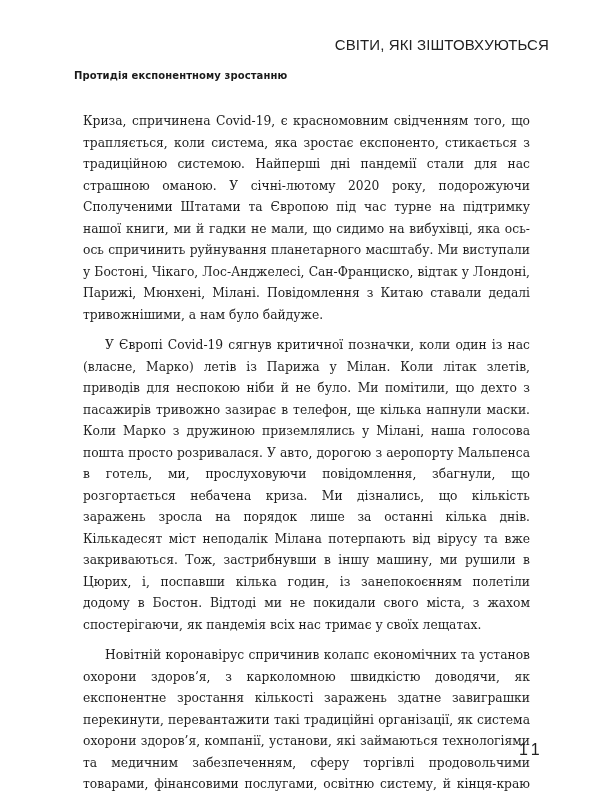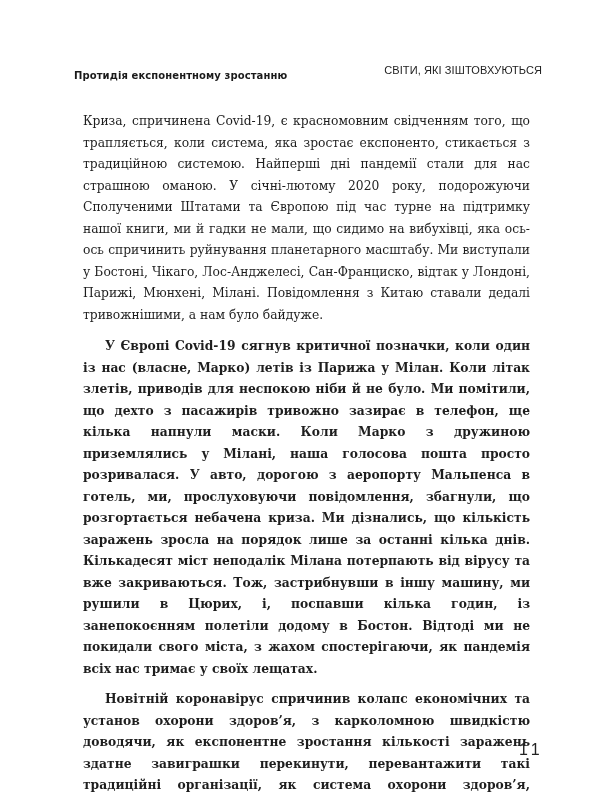--- a/index.html
+++ b/index.html
@@ -1,37 +1,37 @@
 <!DOCTYPE html>
 <html><head>
   <meta charset="utf-8">
   <style>
     html, body { margin: 0; padding: 0; }
     body {
       width: 600px; height: 794px; background: #ffffff; position: relative;
       overflow: hidden; color: #1a1a1a;
     }
     .running-head {
-      position: absolute; top: 36px; right: 58px;
-      font-family: "Liberation Sans", sans-serif; font-size: 11px;
-      letter-spacing: 0.1px; color: #222; margin-top: 28px;
+      position: absolute; top: 36px; right: 51px;
+      font-family: "Liberation Sans", sans-serif; font-size: 15px;
+      letter-spacing: 0.1px; color: #222;
     }
     .heading {
       position: absolute; top: 70px; left: 74px;
       font-family: "DejaVu Sans", sans-serif; font-weight: bold; font-size: 10px;
       color: #1a1a1a; letter-spacing: 0.1px;
     }
     .body-text {
       position: absolute; top: 102px; left: 74px; width: 465px;
       font-family: "DejaVu Serif", serif; font-size: 12.3px; line-height: 21.5px;
       text-align: justify; hyphens: manual;
       color: #1e1e1e;
     }
     .body-text p { margin: 9px; text-indent: 0; text-align-last: left; }
-    .body-text p.indent { text-indent: 22px; font-weight: bold; }
+    .body-text p.indent { text-indent: 22px; }
     .folio {
       position: absolute; top: 741px; left: 519px;
       font-family: "Liberation Sans", sans-serif; font-size: 16px; letter-spacing: 4px; color: #222;
     }
   </style>
 </head>
 <body>
 
 <div class="running-head">СВІТИ, ЯКІ ЗІШТОВХУЮТЬСЯ</div>
 

